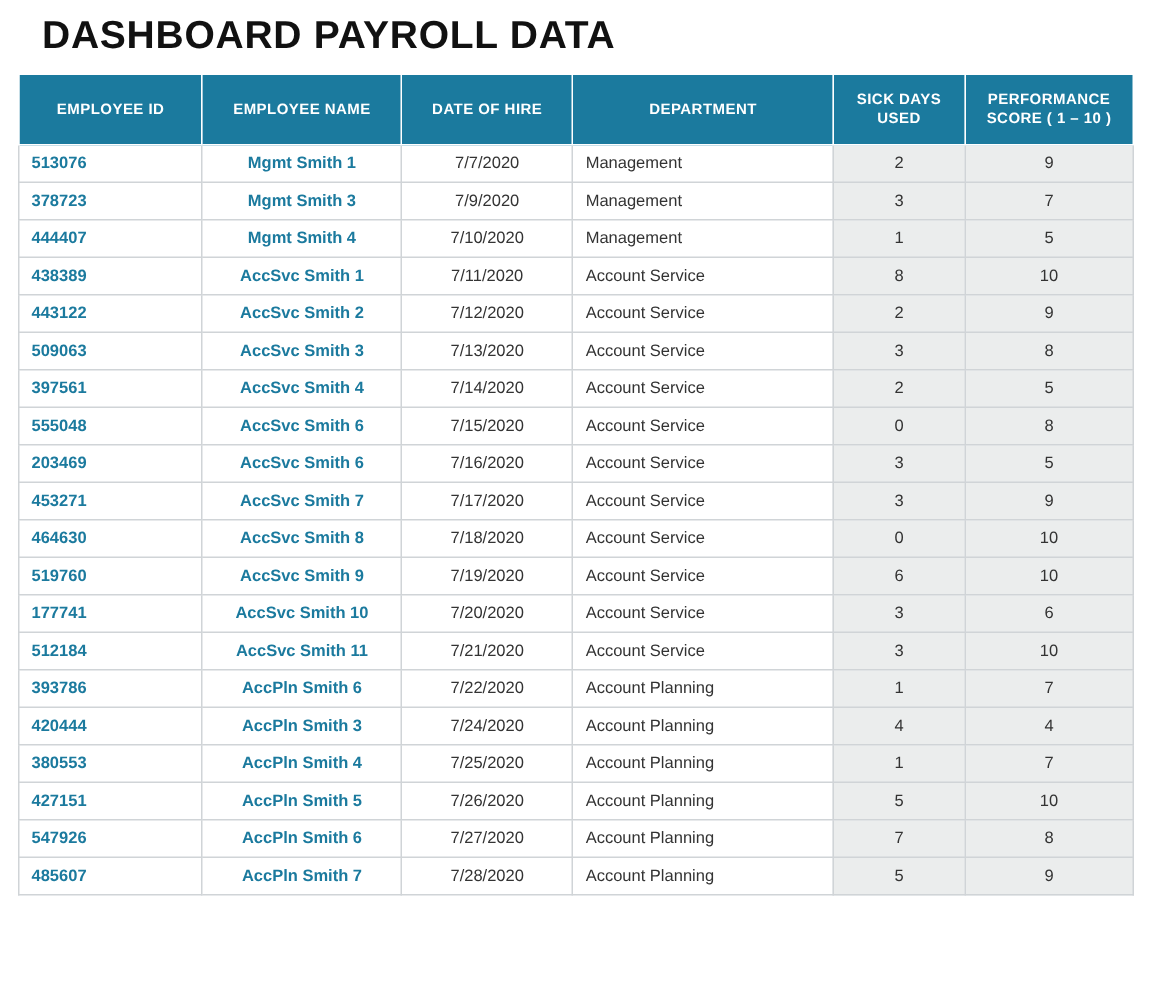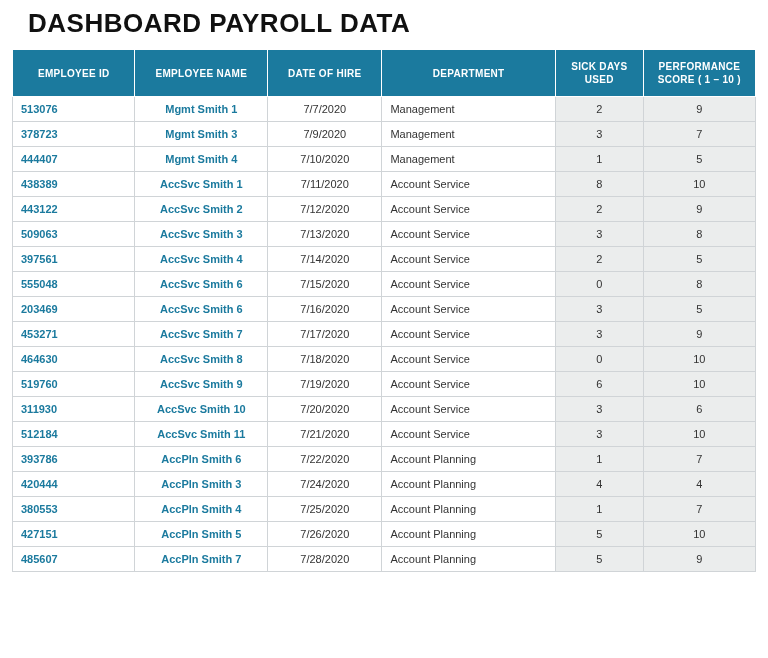--- a/index.html
+++ b/index.html
@@ -186,21 +186,21 @@
       </tr>
       <tr>
         <td class="id">519760</td>
         <td class="name">AccSvc Smith 9</td>
         <td class="date">7/19/2020</td>
         <td class="dept">Account Service</td>
         <td class="sick">6</td>
         <td class="perf">10</td>
       </tr>
       <tr>
-        <td class="id">311930</td>
+        <td class="id">177741</td>
         <td class="name">AccSvc Smith 10</td>
         <td class="date">7/20/2020</td>
         <td class="dept">Account Service</td>
         <td class="sick">3</td>
         <td class="perf">6</td>
       </tr>
       <tr>
         <td class="id">512184</td>
         <td class="name">AccSvc Smith 11</td>
         <td class="date">7/21/2020</td>
@@ -232,20 +232,28 @@
         <td class="sick">1</td>
         <td class="perf">7</td>
       </tr>
       <tr>
         <td class="id">427151</td>
         <td class="name">AccPln Smith 5</td>
         <td class="date">7/26/2020</td>
         <td class="dept">Account Planning</td>
         <td class="sick">5</td>
         <td class="perf">10</td>
+      </tr>
+      <tr>
+        <td class="id">547926</td>
+        <td class="name">AccPln Smith 6</td>
+        <td class="date">7/27/2020</td>
+        <td class="dept">Account Planning</td>
+        <td class="sick">7</td>
+        <td class="perf">8</td>
       </tr>
       <tr>
         <td class="id">485607</td>
         <td class="name">AccPln Smith 7</td>
         <td class="date">7/28/2020</td>
         <td class="dept">Account Planning</td>
         <td class="sick">5</td>
         <td class="perf">9</td>
       </tr>
     </tbody>

